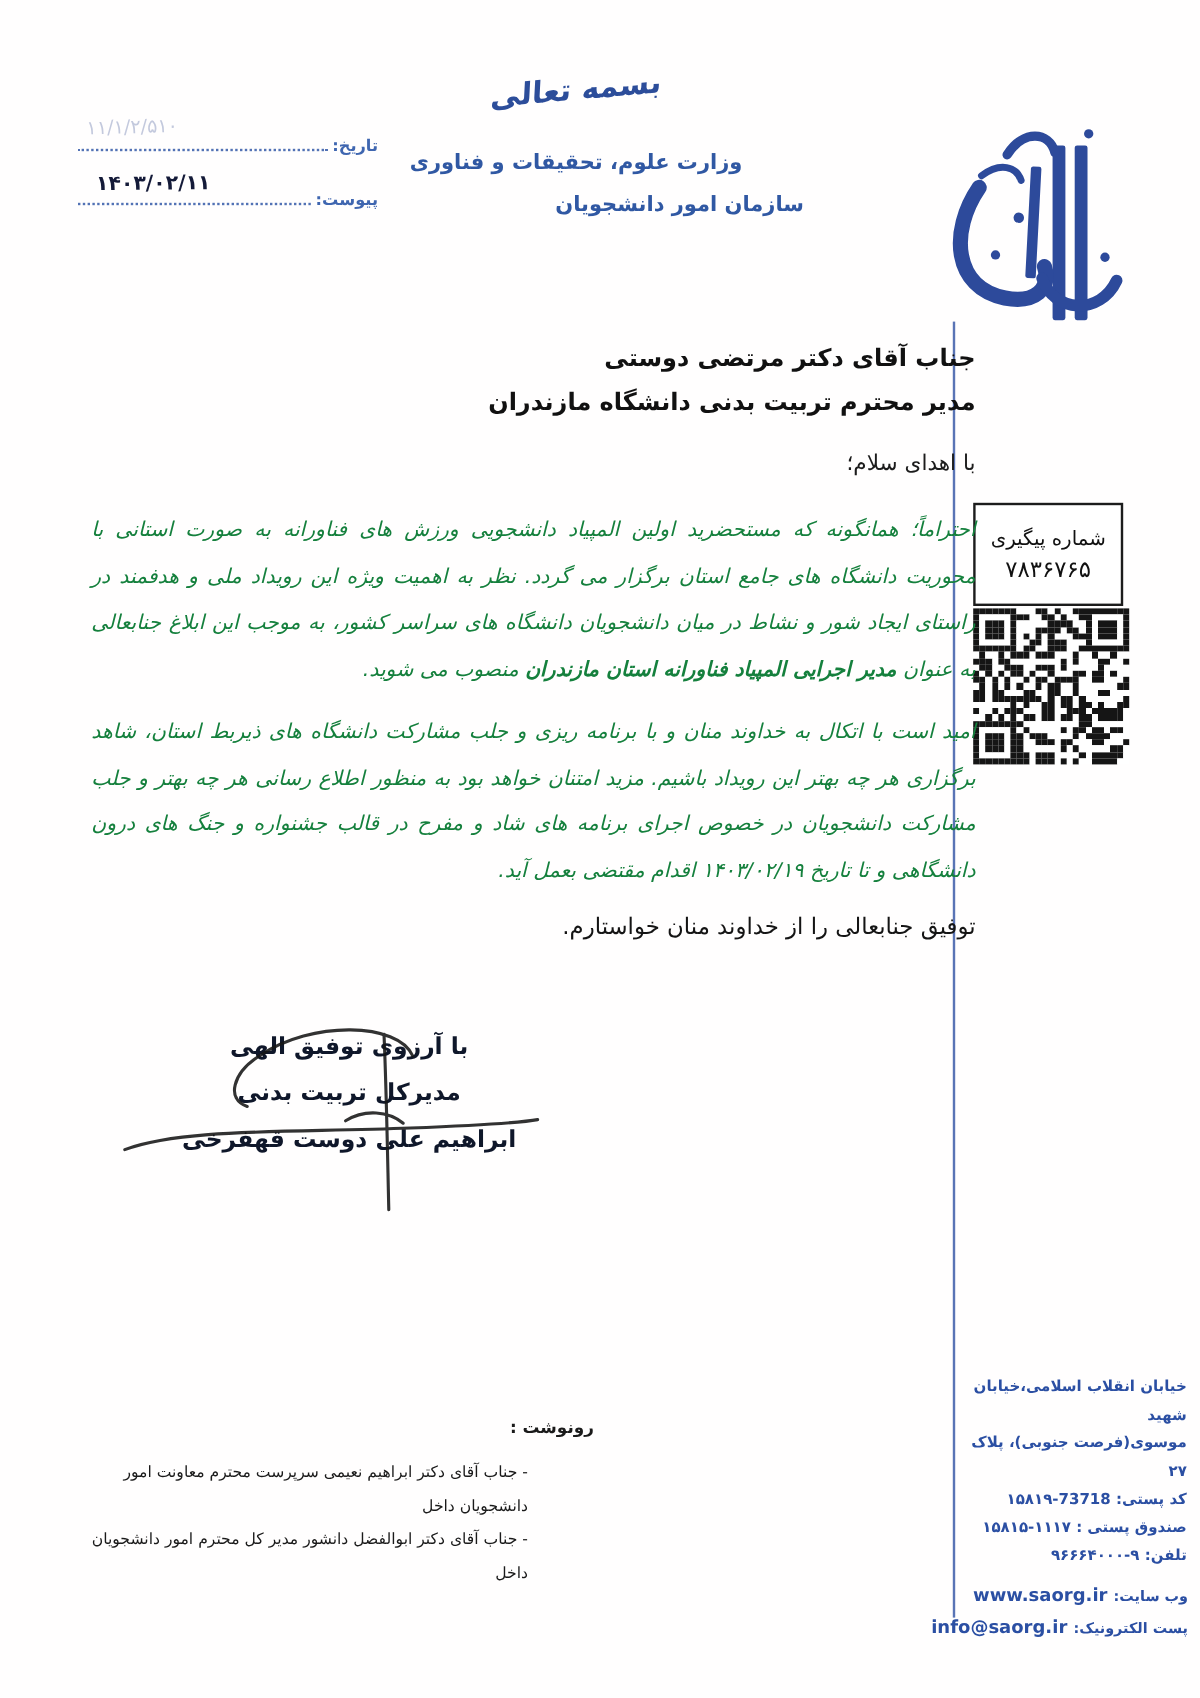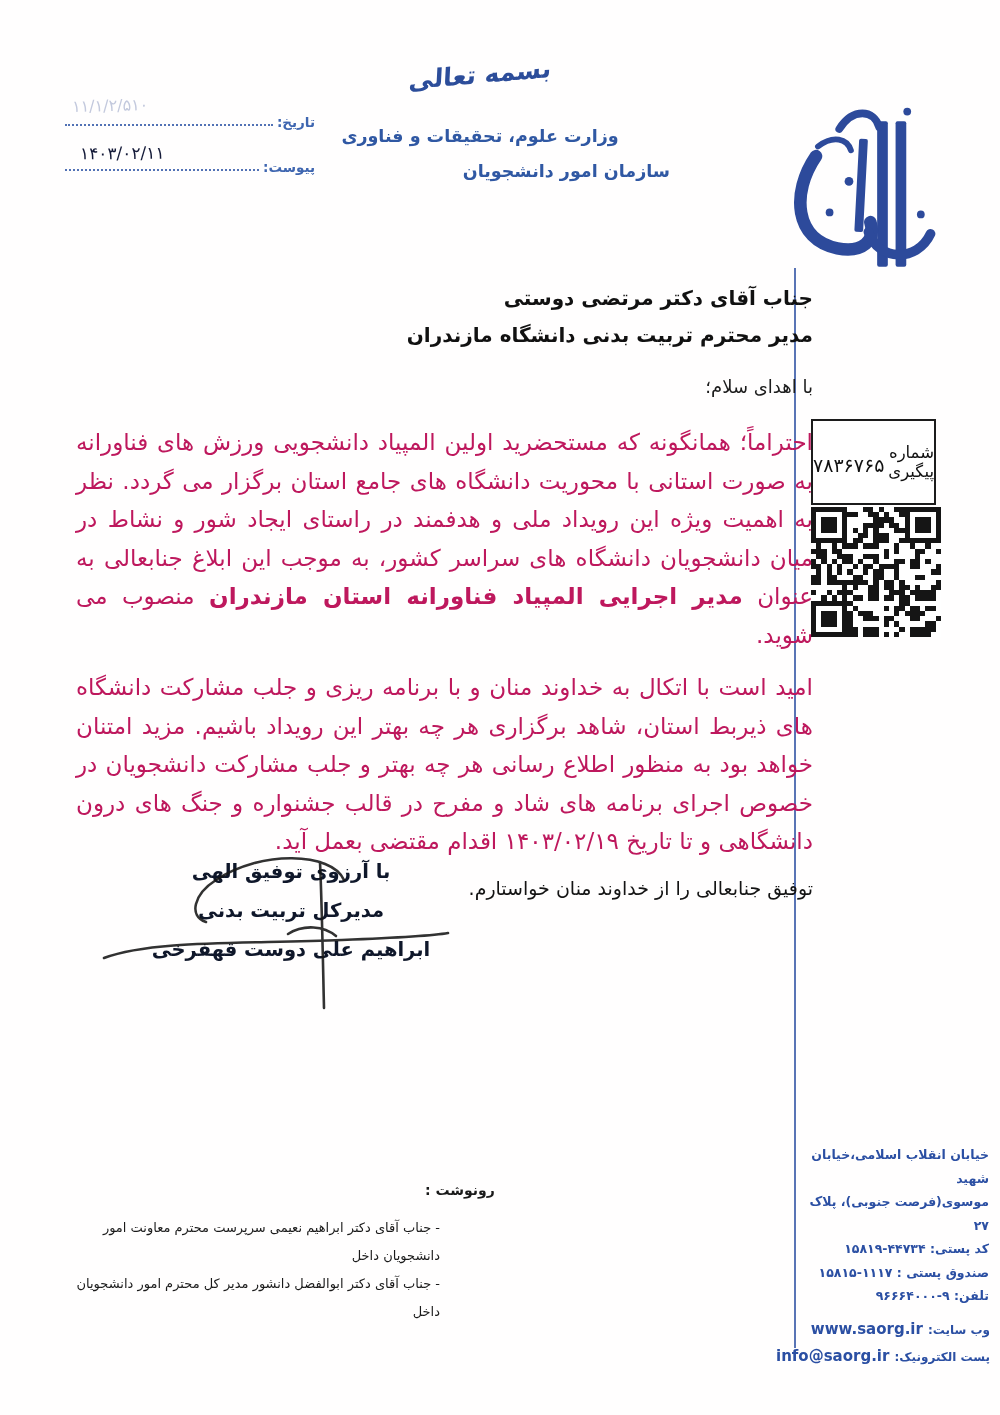--- a/index.html
+++ b/index.html
@@ -26,41 +26,41 @@
     position:absolute;left:65px;top:100px;width:250px;direction:rtl;
   }
   .meta-row{display:flex;align-items:flex-end;height:30px;margin-bottom:15px;}
   .meta-label{font-size:13.5px;font-weight:bold;color:#3f66b0;white-space:nowrap;margin-left:4px;}
   .dots{flex:1;border-bottom:2px dotted #5272b5;margin-bottom:4px;}
   .hand-number{
     position:absolute;left:72px;top:96px;font-size:16px;letter-spacing:2px;
     color:rgba(96,116,168,0.38);transform:rotate(-1.5deg);direction:ltr;
   }
   .date-value{
-    position:absolute;left:80px;top:143px;font-size:17px;font-weight:normal;
+    position:absolute;left:80px;top:143px;font-size:17px;font-weight:bold;
     color:#141a38;letter-spacing:1px;direction:ltr;transform:rotate(-0.5deg);
   }
   
   .logo{position:absolute;left:783px;top:86px;width:165px;height:184px;}
   
   .vrule{position:absolute;left:794px;top:268px;width:2px;height:1080px;background:#3c5ca8;opacity:.85;}
   
   .letter{
     position:absolute;left:40px;top:280px;width:737px;direction:rtl;text-align:right;margin-left:36px;
   }
   .recipient{font-size:20px;line-height:37px;font-weight:bold;color:#111;}
   .salutation{margin-top:22px;font-size:18px;color:#1c1c1c;}
-  .para{margin-top:26px;font-size:23px;line-height:38.5px;text-align:justify;color:#be185d;}
+  .para{margin-top:26px;font-size:17px;line-height:38.5px;text-align:justify;color:#15803d;font-style:italic;}
   .para.second{margin-top:14px;}
   .para b{font-weight:bold;}
   .closing{margin-top:16px;font-size:19px;color:#141414;}
   
   .tracking{
     position:absolute;left:811px;top:419px;width:121px;height:82px;
-    border:2.5px solid #1c1c1c;display:flex;flex-direction:row;align-items:center;
+    border:2.5px solid #1c1c1c;display:flex;flex-direction:column;align-items:center;
     justify-content:center;direction:rtl;background:#fff;
   }
   .tracking .t-label{font-size:16.5px;color:#111;}
   .tracking .t-num{font-size:19px;color:#111;margin-top:6px;letter-spacing:2px;direction:ltr;}
   .qr{
     position:absolute;left:811px;top:507px;width:130px;height:130px;
     display:grid;grid-template-columns:repeat(25,1fr);grid-template-rows:repeat(25,1fr);
     background:#fff;
   }
   .qr .qm{background:#fff;}
@@ -796,21 +796,21 @@
 
   <div class="cc-label">رونوشت :</div>
   <div class="cc-items">
     <div>- جناب آقای دکتر ابراهیم نعیمی سرپرست محترم معاونت امور دانشجویان داخل</div>
     <div>- جناب آقای دکتر ابوالفضل دانشور مدیر کل محترم امور دانشجویان داخل</div>
   </div>
 
   <div class="addr">
     <div>خیابان انقلاب اسلامی،خیابان شهید</div>
     <div>موسوی(فرصت جنوبی)، پلاک ۲۷</div>
-    <div><span>کد پستی:</span> <span class="num">۱۵۸۱۹-۴۴۷۳۴</span></div>
+    <div><span>کد پستی:</span> <span class="num">۱۵۸۱۹-73718</span></div>
     <div><span>صندوق پستی :</span> <span class="num">۱۵۸۱۵-۱۱۱۷</span></div>
     <div><span>تلفن:</span> <span class="num">۹۶۶۶۴۰۰۰-۹</span></div>
   </div>
 
   <div class="webinfo">
     <div><span class="w-label">وب سایت:</span> <span class="w-val">www.saorg.ir</span></div>
     <div><span class="w-label">پست الکترونیک:</span> <span class="w-val">info@saorg.ir</span></div>
   </div>
 
 </div>

